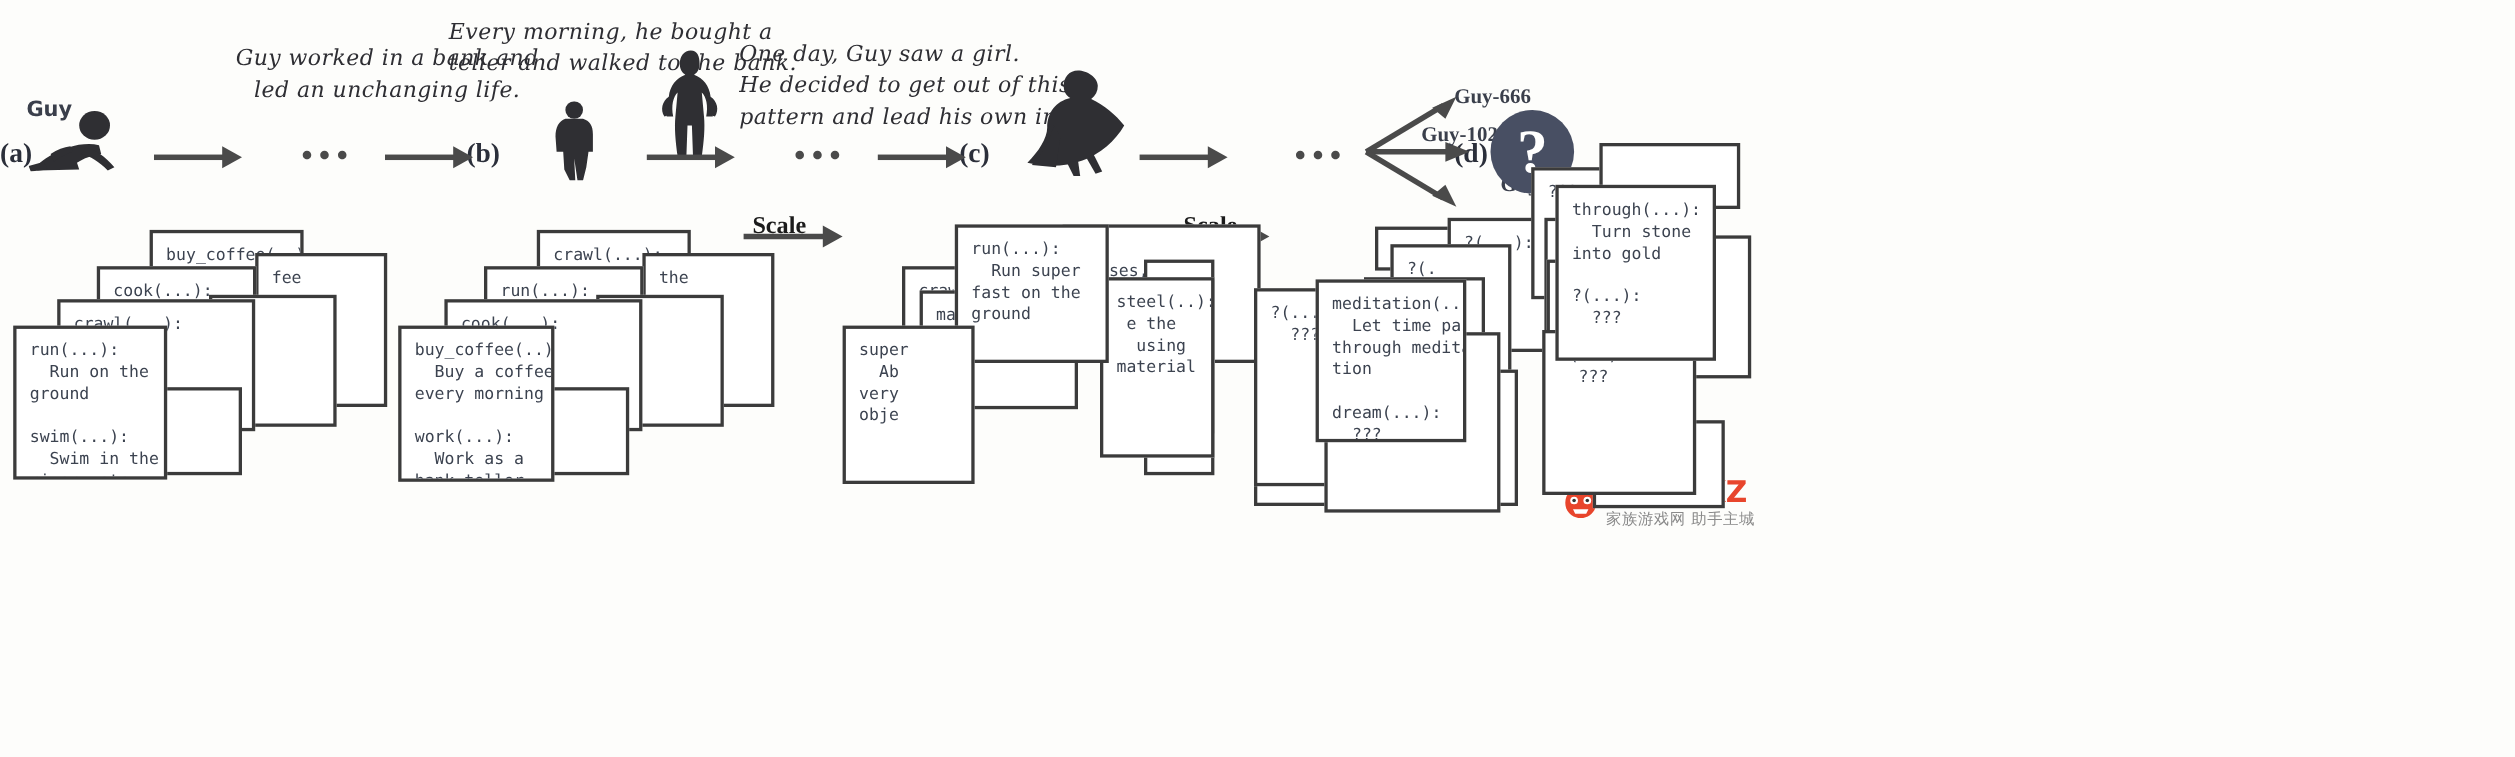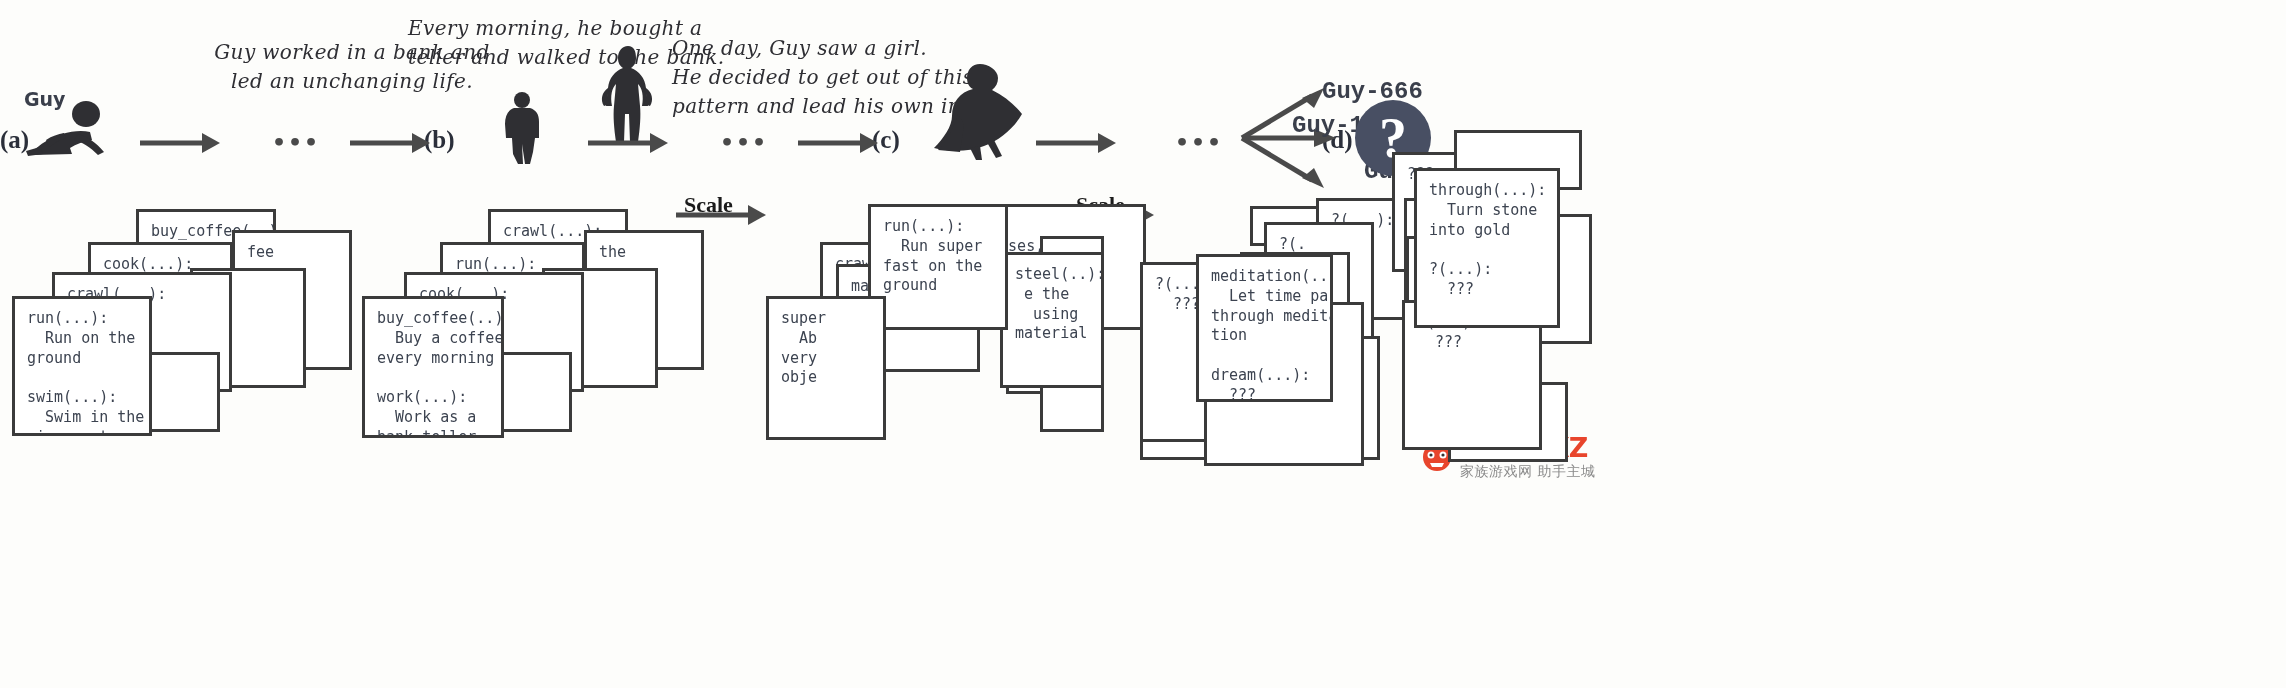--- a/index.html
+++ b/index.html
@@ -33,23 +33,23 @@
   }
 
   
   .guy-label{
     font-family:"DejaVu Sans",sans-serif;
     font-weight:bold;
     font-size:19px;
     color:#3a3f4b;
   }
   .guy-variant{
-    font-family:Liberation Mono, monospace;
-    font-weight:bold;
-    font-size:24px;
+    font-family:Liberation Serif, serif;
+    font-weight:bold;
+    font-size:19px;
     color:#3a3f4b;
     white-space:nowrap;
   }
 
   
   .scale-label{
     font-family:"Liberation Serif",serif;
     font-weight:bold;
     font-size:22px;
     color:#1b1b1b;
@@ -253,21 +253,21 @@
 
 work(...):
   Work as a
 bank teller</div>
 
   <div class="card" style="left:966px;top:204px;width:180px;height:126px;z-index:1;">.):
 houses,</div>
   <div class="card" style="left:1006px;top:254px;width:98px;height:140px;z-index:1;">h
 ith a</div>
   <div class="card empty" style="left:1040px;top:236px;width:64px;height:196px;z-index:1;"></div>
-  <div class="card" style="left:1000px;top:252px;width:104px;height:136px;z-index:2;">steel(..):
+  <div class="card" style="left:1000px;top:252px;width:104px;height:164px;z-index:2;">steel(..):
  e the
   using
 material</div>
   <div class="card" style="left:820px;top:242px;width:160px;height:130px;z-index:2;">crawl</div>
   <div class="card" style="left:836px;top:264px;width:64px;height:64px;z-index:3;">make</div>
   <div class="card" style="left:868px;top:204px;width:140px;height:126px;z-index:4;">run(...):
   Run super
 fast on the
 ground</div>
   <div class="card" style="left:766px;top:296px;width:120px;height:144px;z-index:4;">super

